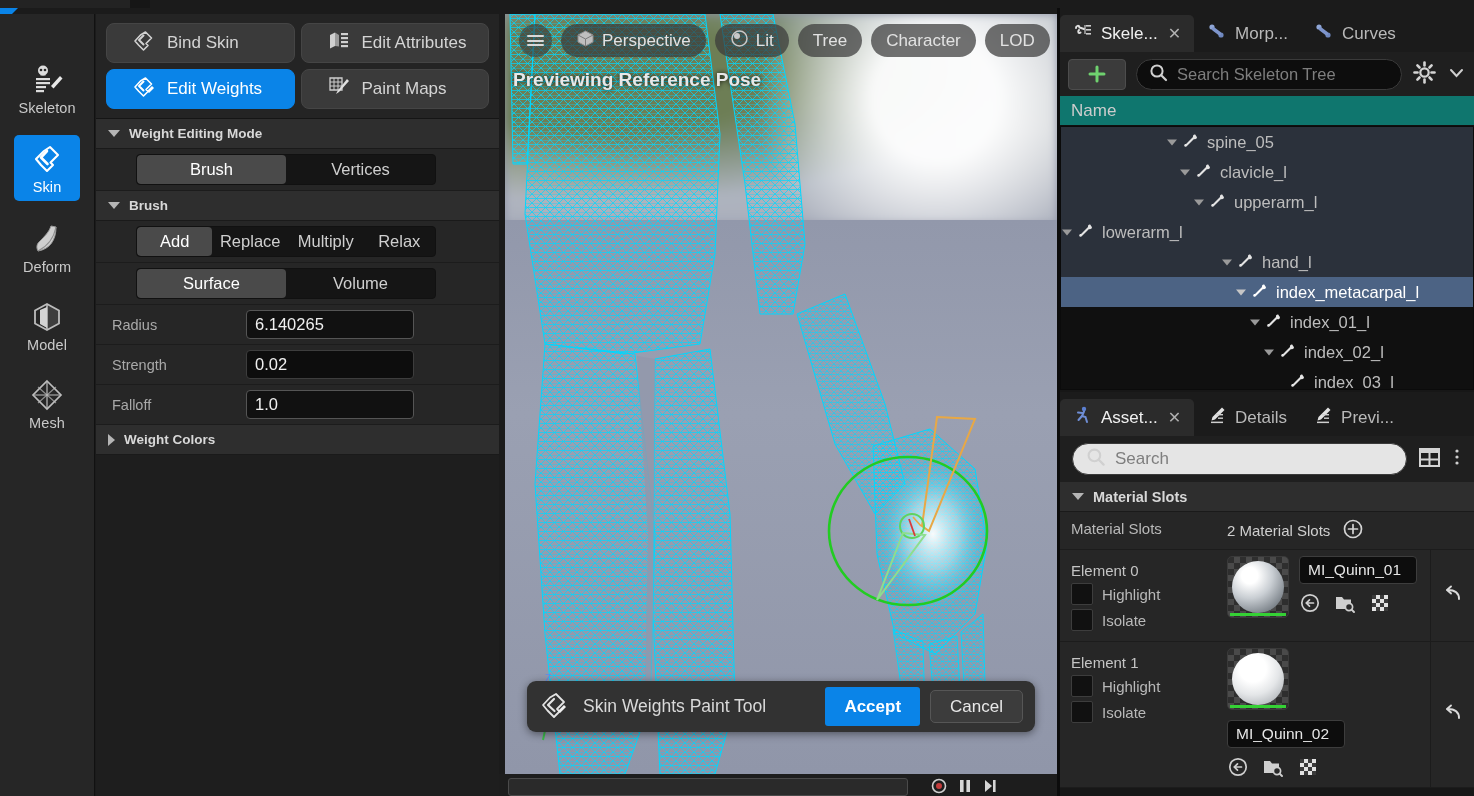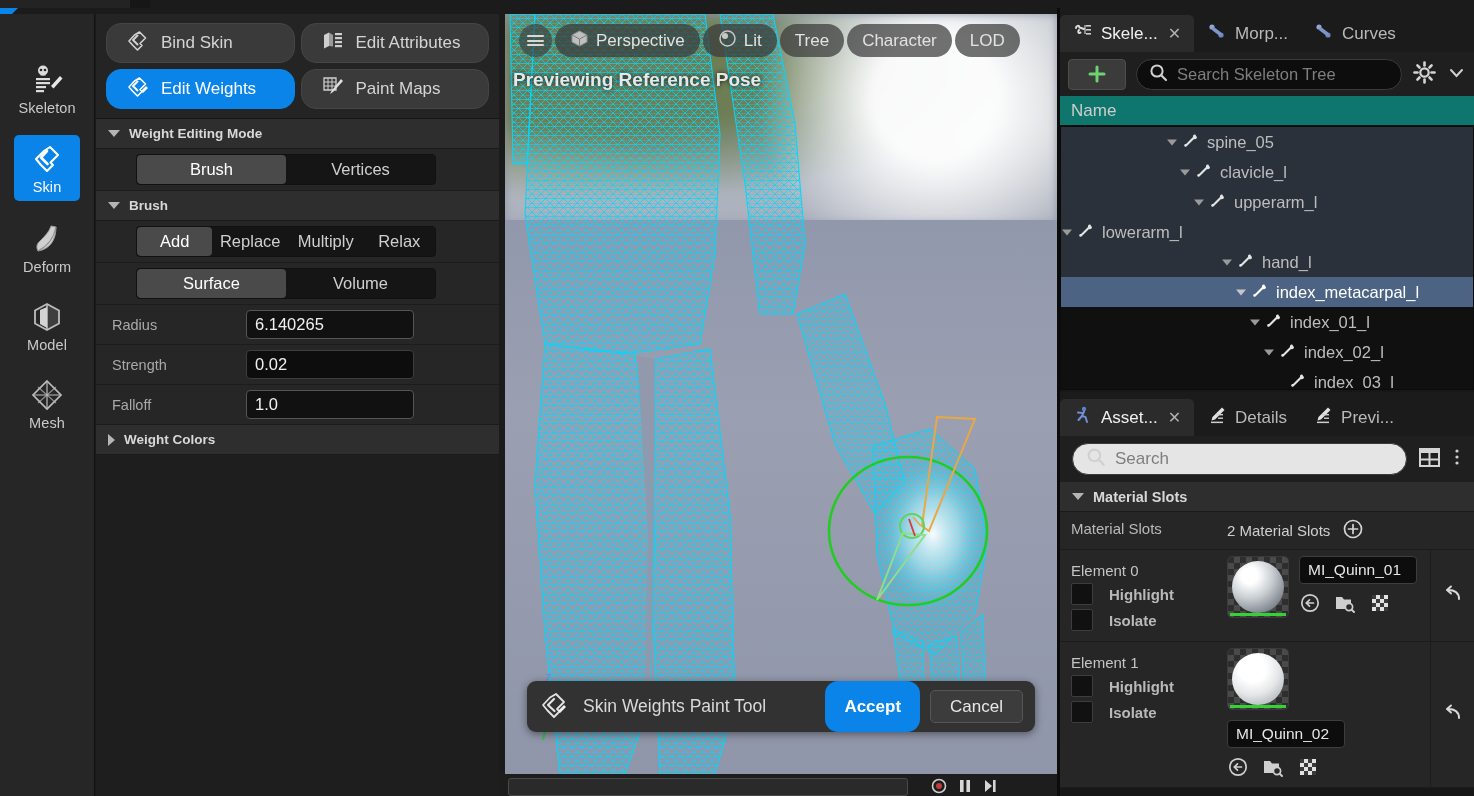--- a/index.html
+++ b/index.html
@@ -39,22 +39,22 @@
   .tool-panel {
     position:absolute; left:96px; top:14px; width:403px; height:782px;
     background:#1e1e1e;
   }
   .tool-btn-grid {
     background:#242424; padding:9px 10px 9px 10px;
     display:grid; grid-template-columns:1fr 1fr; gap:6px;
     border-bottom:1px solid #151515;
   }
   .tool-btn {
-    height:40px; border-radius:15px; background:#3a3a3a;
-    display:flex; align-items:center; gap:11px; padding-left:18px;
+    height:40px; border-radius:8px; background:#3a3a3a;
+    display:flex; align-items:center; gap:11px; padding-left:24px;
     color:#d4d4d4; font-size:17px; cursor:pointer; border:1px solid #454545;
   }
   .tool-btn.primary { background:#0a84e8; color:#fff; border-color:#0a84e8; }
   .tool-btn svg { flex:0 0 auto; }
 
   .section-head {
     height:30px; background:#2e2e2e; display:flex; align-items:center;
     gap:9px; padding-left:12px; border-bottom:1px solid #1a1a1a;
     font-size:13.5px; font-weight:bold; color:#d8d8d8; cursor:pointer;
   }
@@ -103,42 +103,42 @@
   }
   .vp-bg-ground {
     position:absolute; left:0; top:206px; width:552px; height:554px;
     background:linear-gradient(#9298ab 0%, #9aa0b2 35%, #9096a9 100%);
   }
 
   .vp-label {
     position:absolute; left:8px; top:55px; color:#e8e8e8; font-size:19px;
     font-weight:bold; text-shadow:0 0 5px rgba(0,0,0,.85);
   }
-  .vp-toolbar { position:absolute; left:14px; top:10px; display:flex; align-items:center; gap:3px; }
+  .vp-toolbar { position:absolute; left:14px; top:10px; display:flex; align-items:center; gap:9px; }
   .vp-pill {
     height:33px; border-radius:17px; background:rgba(58,58,58,.72);
     display:flex; align-items:center; gap:7px; padding:0 15px;
     color:#e2e2e2; font-size:17px; cursor:pointer; white-space:nowrap;
   }
   .vp-hamb {
     width:33px; height:33px; border-radius:17px; background:rgba(58,58,58,.62);
     display:flex; align-items:center; justify-content:center; cursor:pointer;
   }
   .hline { display:block; width:17px; height:2px; background:#d8d8d8; margin:2.2px 0; border-radius:1px; }
 
   
   .accept-bar {
     position:absolute; left:22px; bottom:42px; width:508px; height:51px;
     background:#323232; border-radius:9px; display:flex; align-items:center;
     padding:0 12px; gap:10px; box-shadow:0 2px 9px rgba(0,0,0,.45);
   }
   .accept-title { color:#d9d9d9; font-size:17.5px; flex:1; margin-left:4px; }
   .btn-accept {
     background:#0a84e8; color:#fff; font-size:17px; font-weight:bold;
-    padding:0 19px; height:51px; border-radius:13px; display:flex;
+    padding:0 19px; height:39px; border-radius:3px; display:flex;
     align-items:center; cursor:pointer;
   }
   .btn-cancel {
     background:#3c3c3c; color:#e8e8e8; font-size:17px; border:1px solid #565656;
     padding:0 19px; height:33px; border-radius:5px; display:flex;
     align-items:center; cursor:pointer;
   }
 
   
   .bottom-strip {
@@ -194,21 +194,21 @@
     display:flex; align-items:center; gap:9px; padding:0 13px; color:#7e7e7e; font-size:17px;
   }
   .mat-head {
     height:30px; background:#2e2e2e; display:flex; align-items:center; gap:9px; padding-left:12px;
     font-size:14.5px; font-weight:bold; color:#d8d8d8; border-bottom:1px solid #1a1a1a;
   }
   .mat-row { display:flex; border-bottom:1px solid #1c1c1c; background:#262626; }
   .mat-k { width:155px; padding:8px 0 8px 11px; color:#b9b9b9; font-size:15px; }
   .mat-v { flex:1; display:flex; align-items:center; gap:12px; padding:6px 0 6px 12px; color:#cfcfcf; font-size:15px; }
   .mat-el-label { color:#c4c4c4; font-size:15px; padding:6px 0 2px 11px; }
-  .chk-line { display:flex; align-items:center; gap:16px; padding:2px 0 2px 11px;font-weight:bold; }
+  .chk-line { display:flex; align-items:center; gap:9px; padding:2px 0 2px 11px; }
   .chk { width:22px; height:22px; background:#111; border:1px solid #3d3d3d; border-radius:2px; }
   .chk-lbl { color:#b9b9b9; font-size:15px; }
   .thumb {
     width:62px; height:62px; border-radius:5px; border:1px solid #3a3a3a; position:relative; overflow:hidden;
     background:
       repeating-conic-gradient(#4a4a4a 0 25%, #2e2e2e 0 50%) 0 0/12px 12px;
   }
   .thumb .ball { position:absolute; inset:4px; border-radius:50%; }
   .thumb .underline { position:absolute; left:2px; right:2px; bottom:1px; height:3px; background:#35d135; }
   .mat-name {

